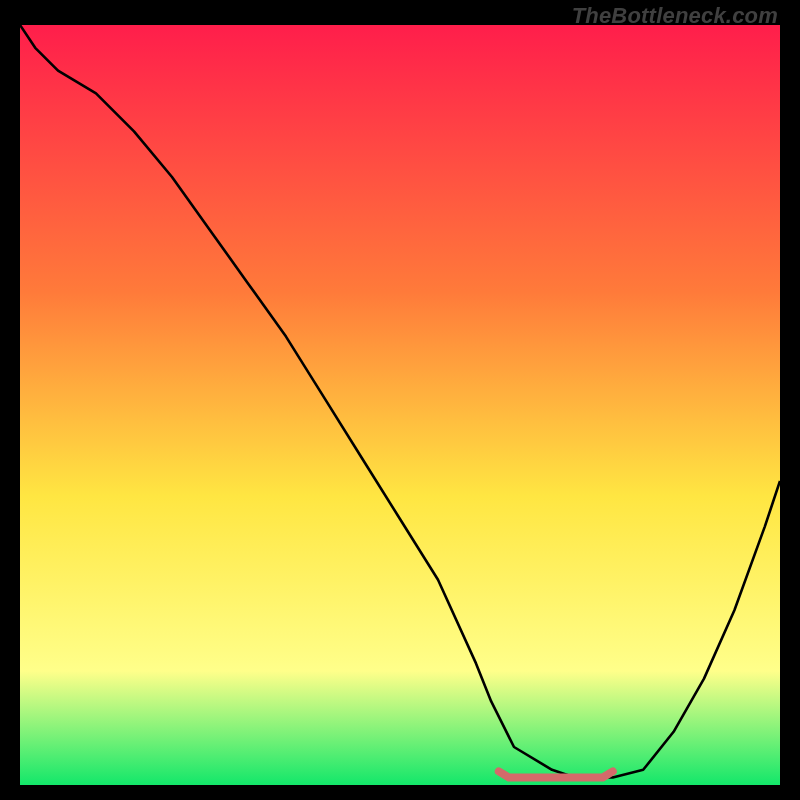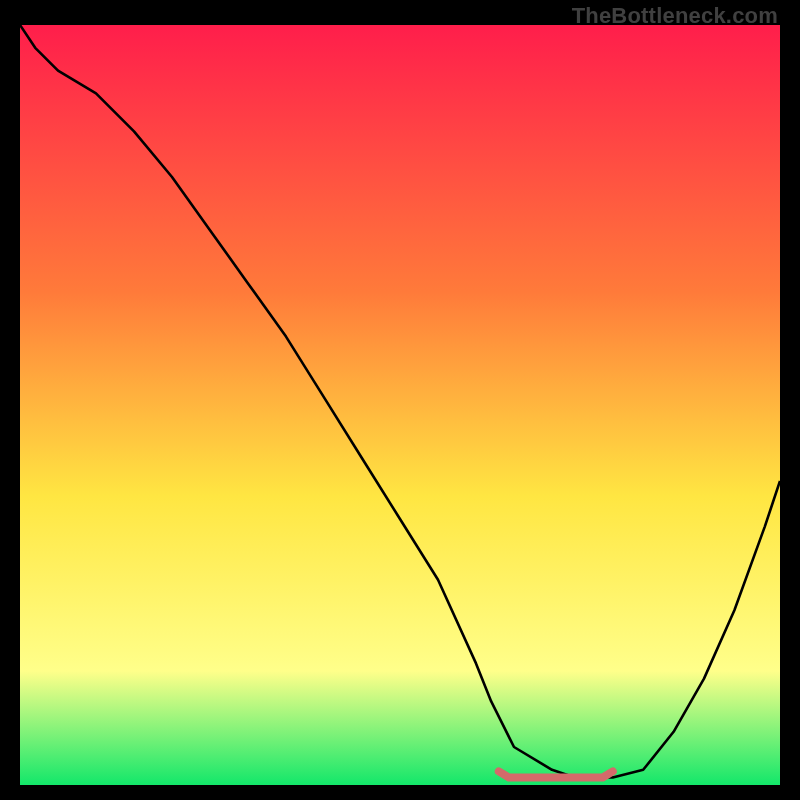--- a/index.html
+++ b/index.html
@@ -22,20 +22,21 @@
   }
 
   .watermark {
     position: absolute;
     top: 3px;
     right: 22px;
     color: #404040;
     font-size: 22px;
     font-weight: 600;
     letter-spacing: 0.2px;
+    font-style: italic;
   }
 </style>
 </head>
 <body>
 
 <div class="frame">
   <svg class="plot" viewBox="0 0 760 760" preserveAspectRatio="none">
     <defs>
       <linearGradient id="bg-grad" x1="0" y1="0" x2="0" y2="1">
         <stop id="g0" offset="0%" stop-color="#ff1e4b"></stop>

